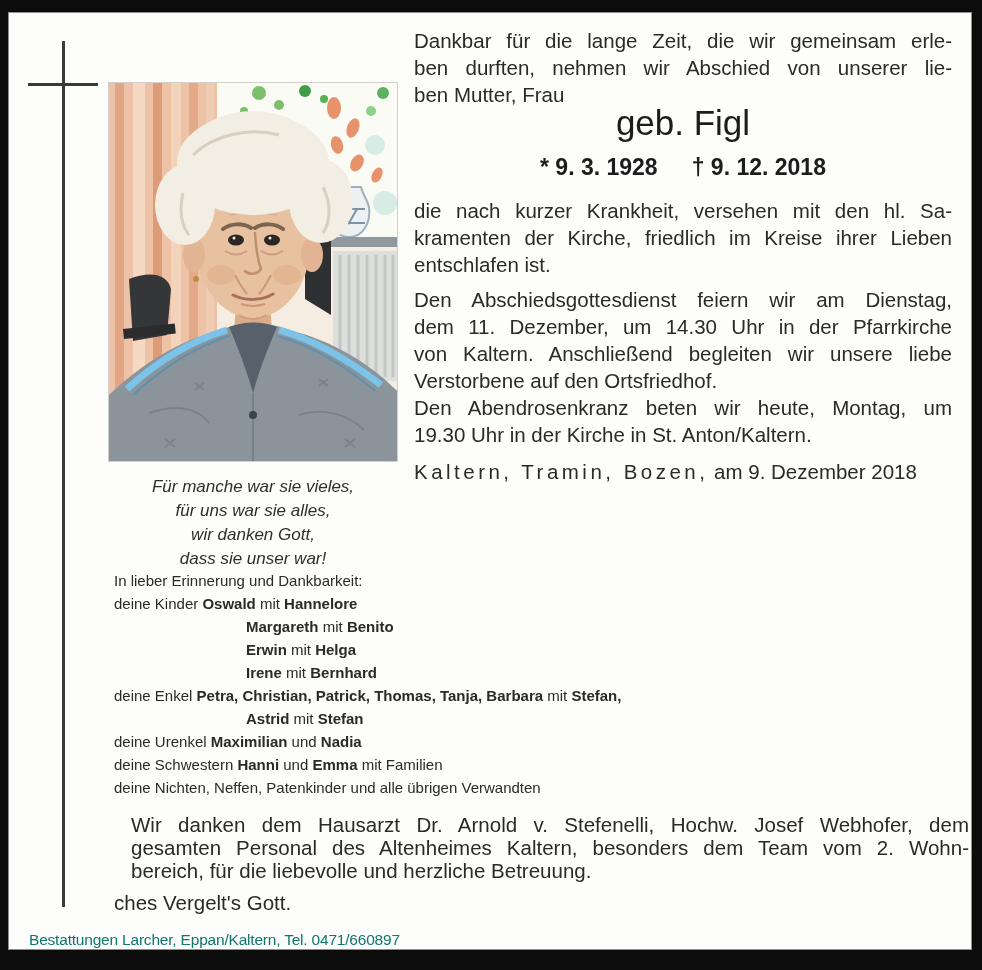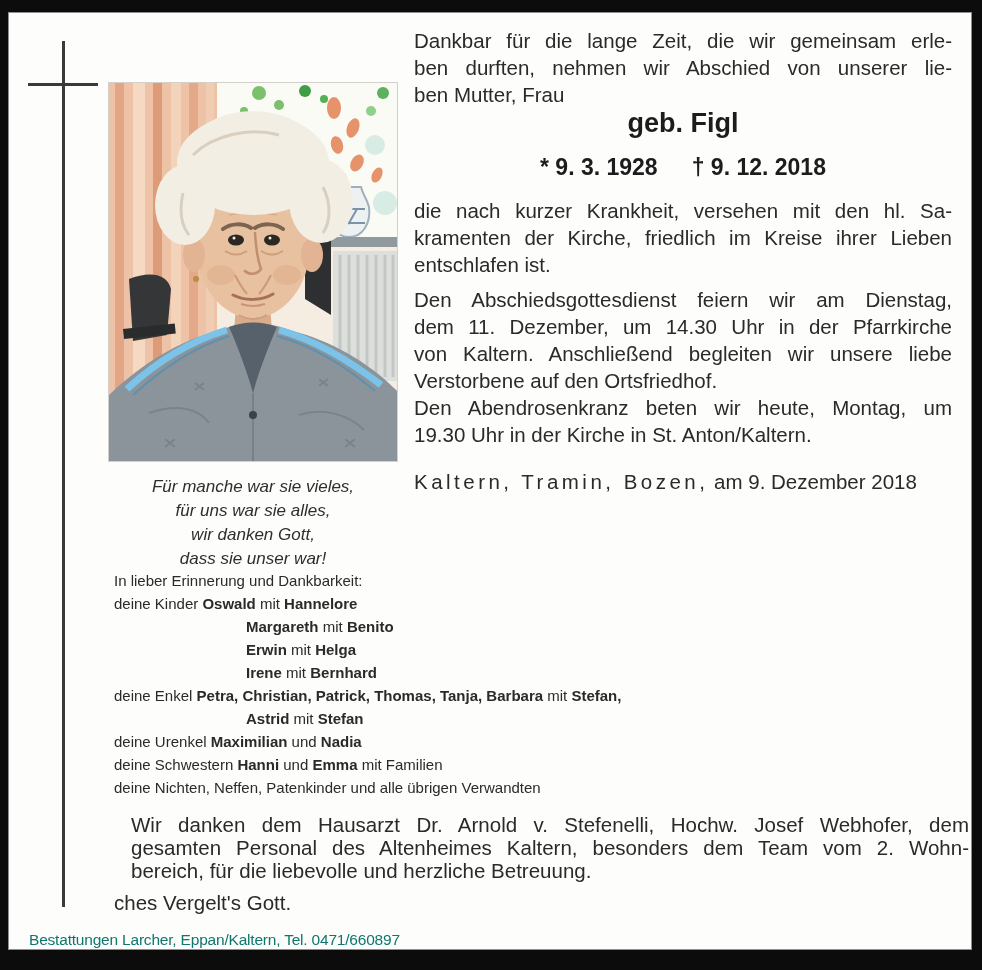--- a/index.html
+++ b/index.html
@@ -9,26 +9,26 @@
   
   .cross-v{position:absolute;left:53px;top:28px;width:3px;height:866px;background:#3a3a3a;}
   .cross-h{position:absolute;left:19px;top:70px;width:70px;height:3px;background:#3a3a3a;}
   
   .photo{position:absolute;left:100px;top:70px;width:288px;height:378px;outline:1px solid #d3cfc9;}
   .photo svg{display:block;}
   .caption{position:absolute;left:90px;top:462px;width:308px;text-align:center;font-style:italic;font-size:17px;line-height:24px;color:#2e2e2e;}
   
   .rightcol{position:absolute;left:405px;top:14px;width:538px;font-size:20.5px;line-height:27px;}
   .name{margin-top:24px;text-align:center;font-size:53px;line-height:56px;font-weight:bold;color:#1c1c1c;letter-spacing:-0.5px;white-space:nowrap;}
-  .maiden{text-align:center;font-size:27px;line-height:30px;font-weight:bold;color:#1c1c1c;}
+  .maiden{text-align:center;font-size:35px;line-height:30px;font-weight:normal;color:#1c1c1c;}
   .dates{margin-top:16px;text-align:center;font-size:23px;font-weight:bold;color:#1c1c1c;}
   .dates .gap{display:inline-block;width:34px;}
   .par{margin-top:16px;}
   .par.tight{margin-top:8px;}
-  .dateline{margin-top:20px;font-size:20.5px;white-space:nowrap;}
+  .dateline{margin-top:10px;font-size:20.5px;white-space:nowrap;}
   .dateline .cities{letter-spacing:0.17em;}
   
   .jl{text-align:justify;text-align-last:justify;}
   .ll{}
   .rl{}
   .ind{padding-left:132px;}
   .b{font-weight:bold;}
   
   .family{position:absolute;left:105px;top:556px;width:845px;font-size:15px;line-height:23px;}
   .thanks{position:absolute;left:122px;top:800px;width:838px;font-size:20.5px;line-height:23px;}

